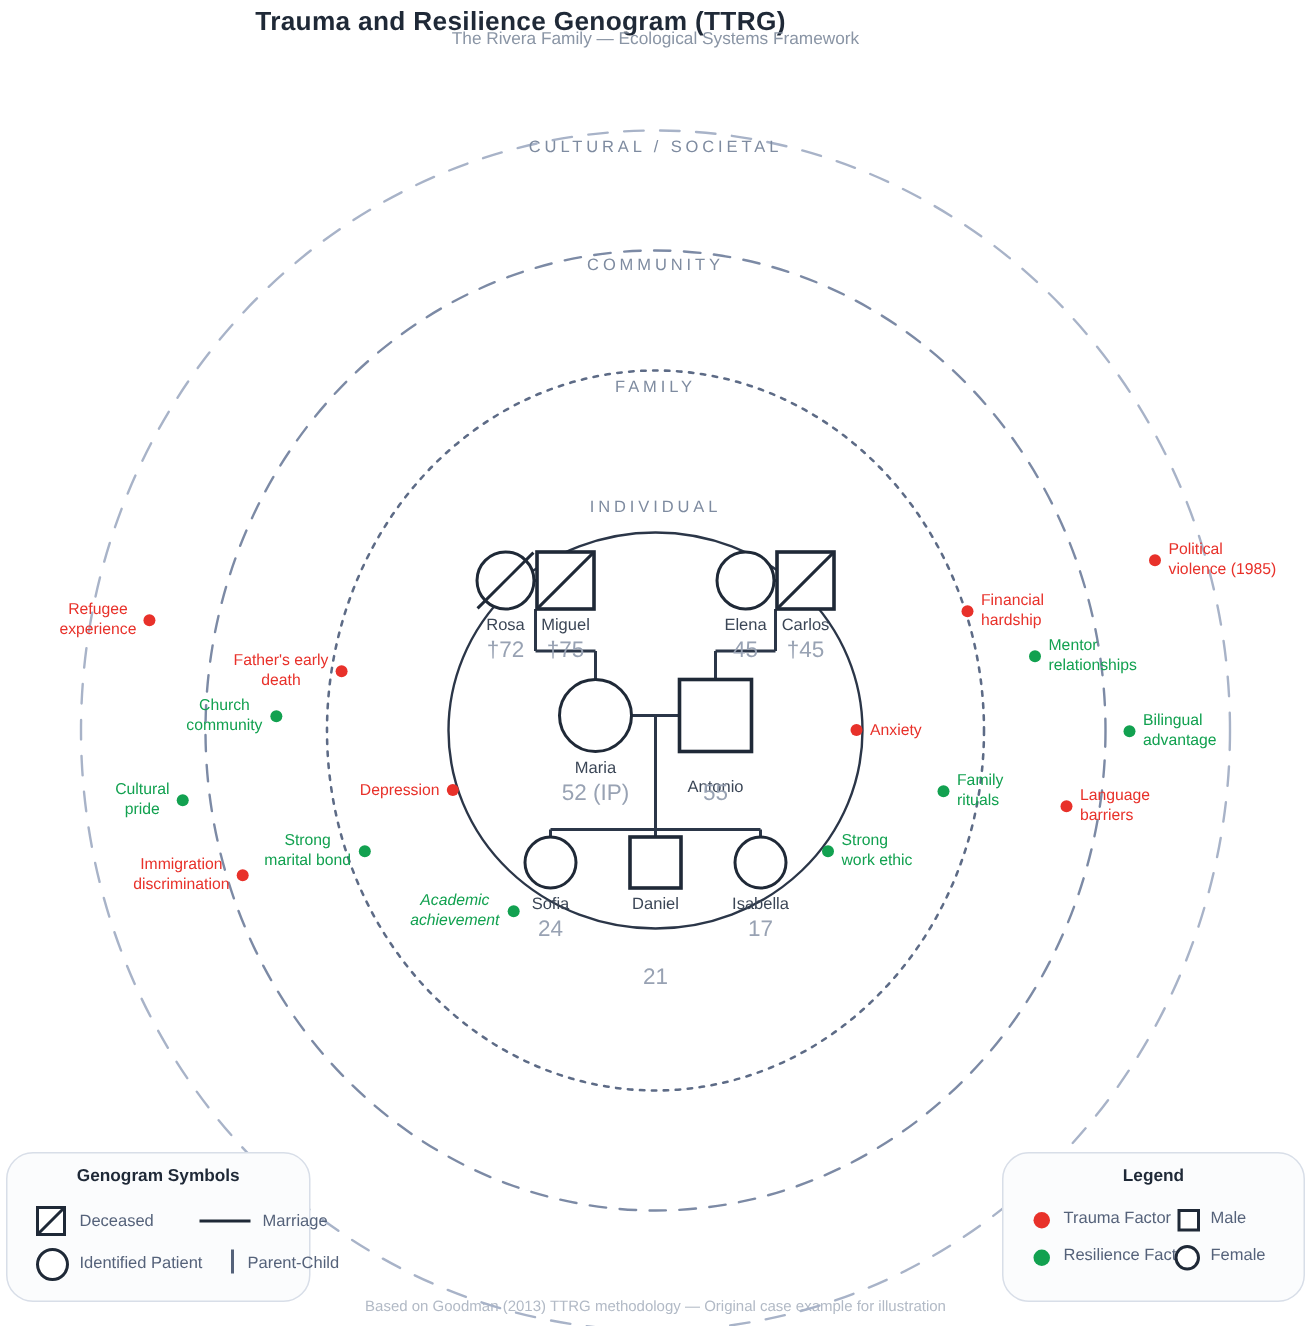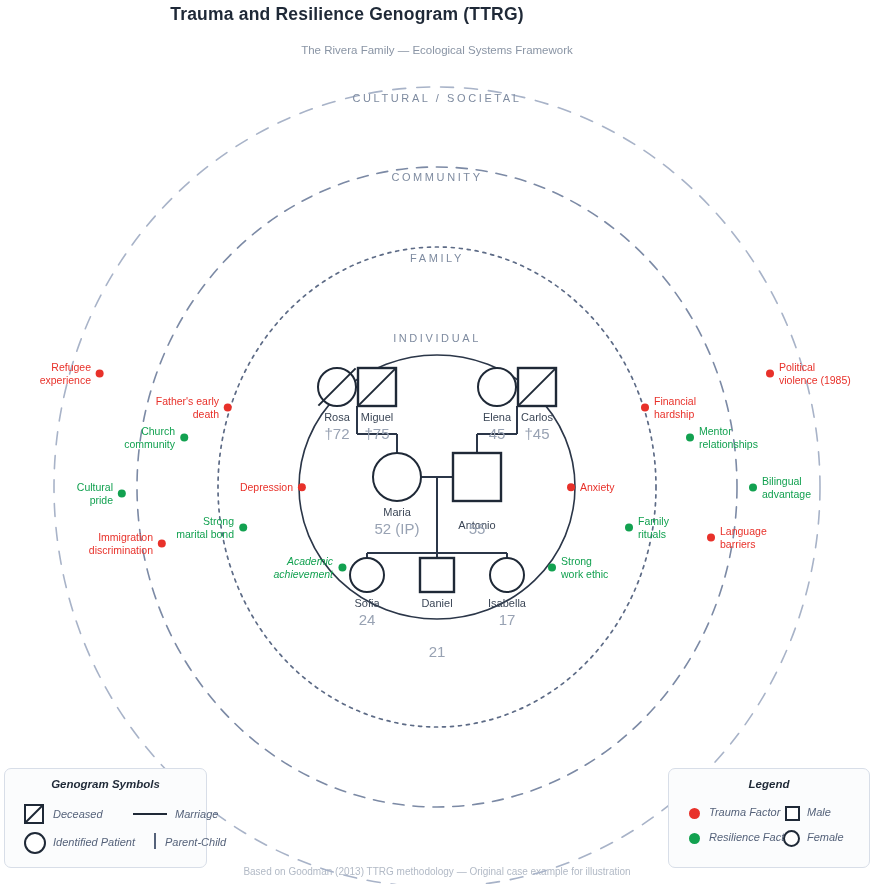--- a/index.html
+++ b/index.html
@@ -11,21 +11,21 @@
     overflow:hidden;
   }
   #stage{position:absolute;inset:0;}
   svg#canvas{position:absolute;left:0;top:0;width:874px;height:884px;}
 
   .ttl{
     position:absolute;left:0;top:4px;width:694px;text-align:center;
     font-size:17.5px;font-weight:bold;color:#1f2937;letter-spacing:.2px;
   }
   .sub{
-    position:absolute;left:0;top:44px;width:874px;text-align:center;
+    position:absolute;left:0;top:20px;width:874px;text-align:center;
     font-size:11.5px;color:#8a95a5;
   }
   .foot{
     position:absolute;left:0;top:866px;width:874px;text-align:center;
     font-size:10px;color:#b2bac6;
   }
 
   .ringlabel{
     position:absolute;text-align:center;
     font-size:11px;letter-spacing:2.6px;color:#7e8ba0;
@@ -46,28 +46,28 @@
   }
   .factor.t{color:#e8312a;}
   .factor.r{color:#12a150;}
   .factor .dot{
     display:inline-block;width:8px;height:8px;border-radius:50%;
     vertical-align:middle;
   }
   .factor.t .dot{background:#e8312a;}
   .factor.r .dot{background:#12a150;}
   .factor .txt{display:inline-block;vertical-align:middle;}
-  .factor.left{text-align:right;transform:translate(-100%,-50%);}
+  .factor.left{text-align:center;transform:translate(-100%,-50%);margin-top:40px;}
   .factor.right{text-align:left;transform:translate(0,-50%);}
   .factor.left .dot{margin-left:5px;}
   .factor.right .dot{margin-right:5px;}
 
   .box{
     position:absolute;background:#fbfcfd;border:1px solid #d8dee8;
-    border-radius:7px;box-sizing:border-box;font-style:italic;
+    border-radius:18px;box-sizing:border-box;
   }
   .boxttl{
     text-align:center;font-size:11.5px;font-weight:bold;color:#1f2937;
     margin-top:9px;
   }
   .lrow{
     position:absolute;font-size:11px;color:#55627a;white-space:nowrap;
   }
   .sym{position:absolute;}
 

